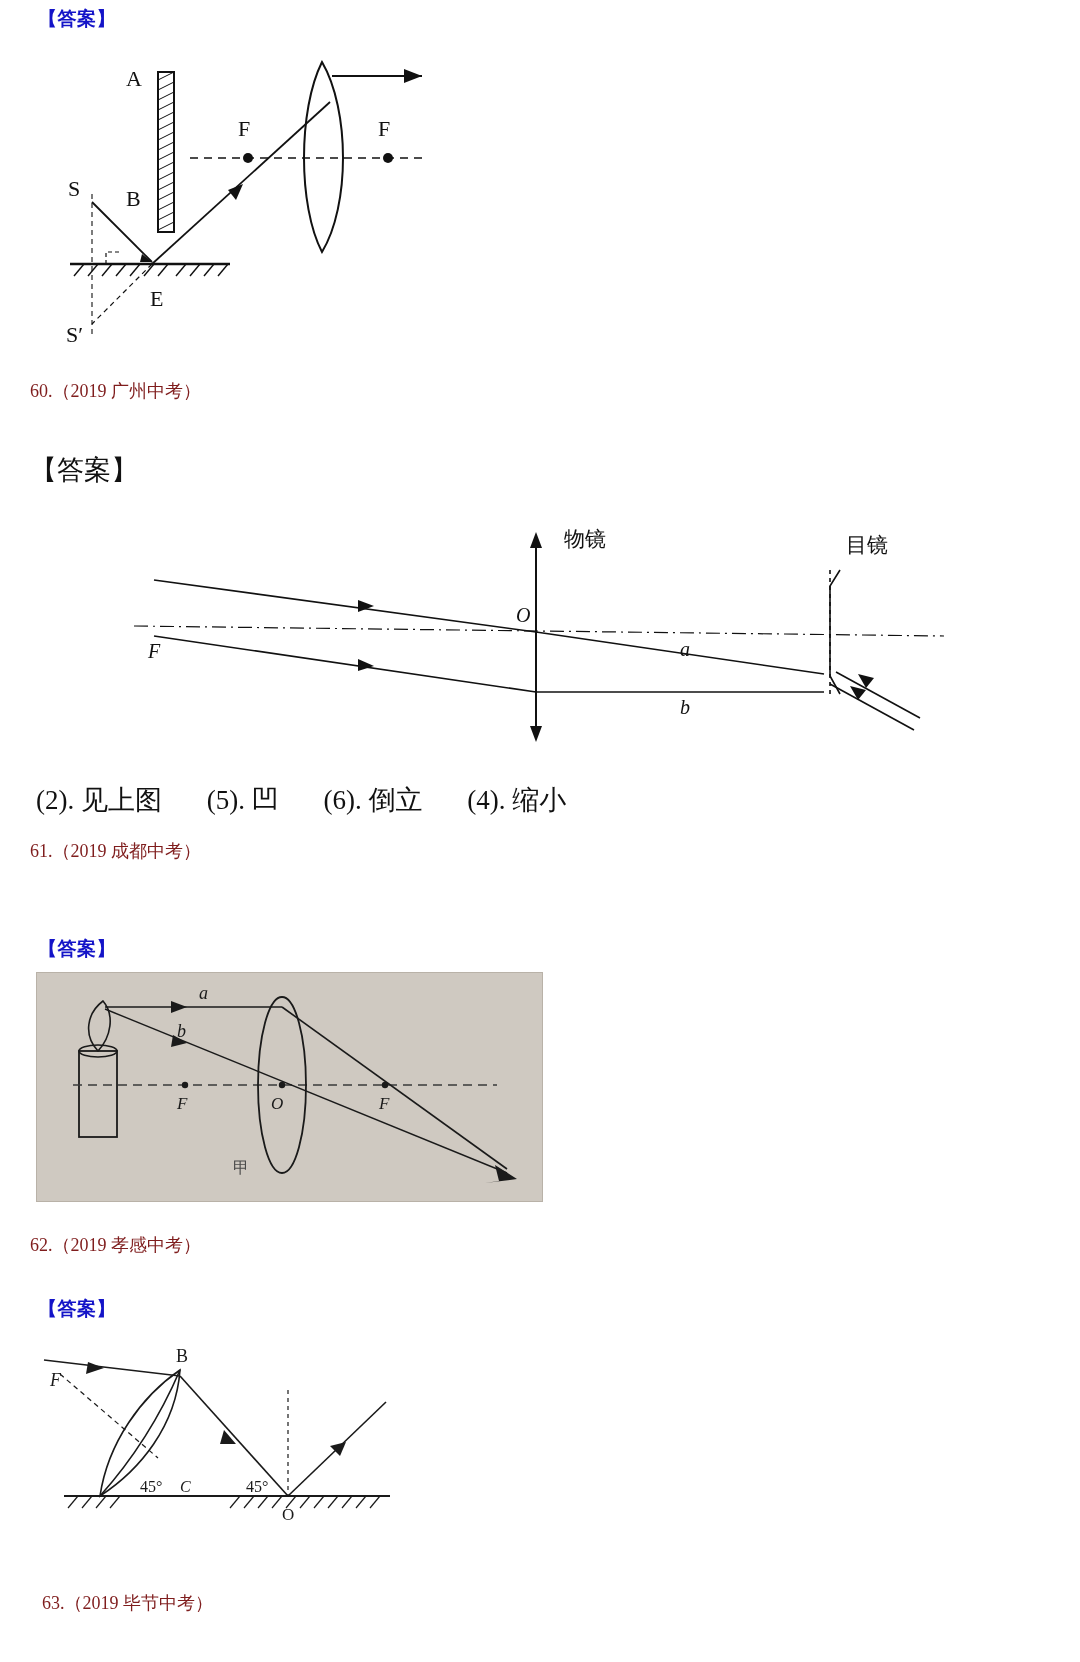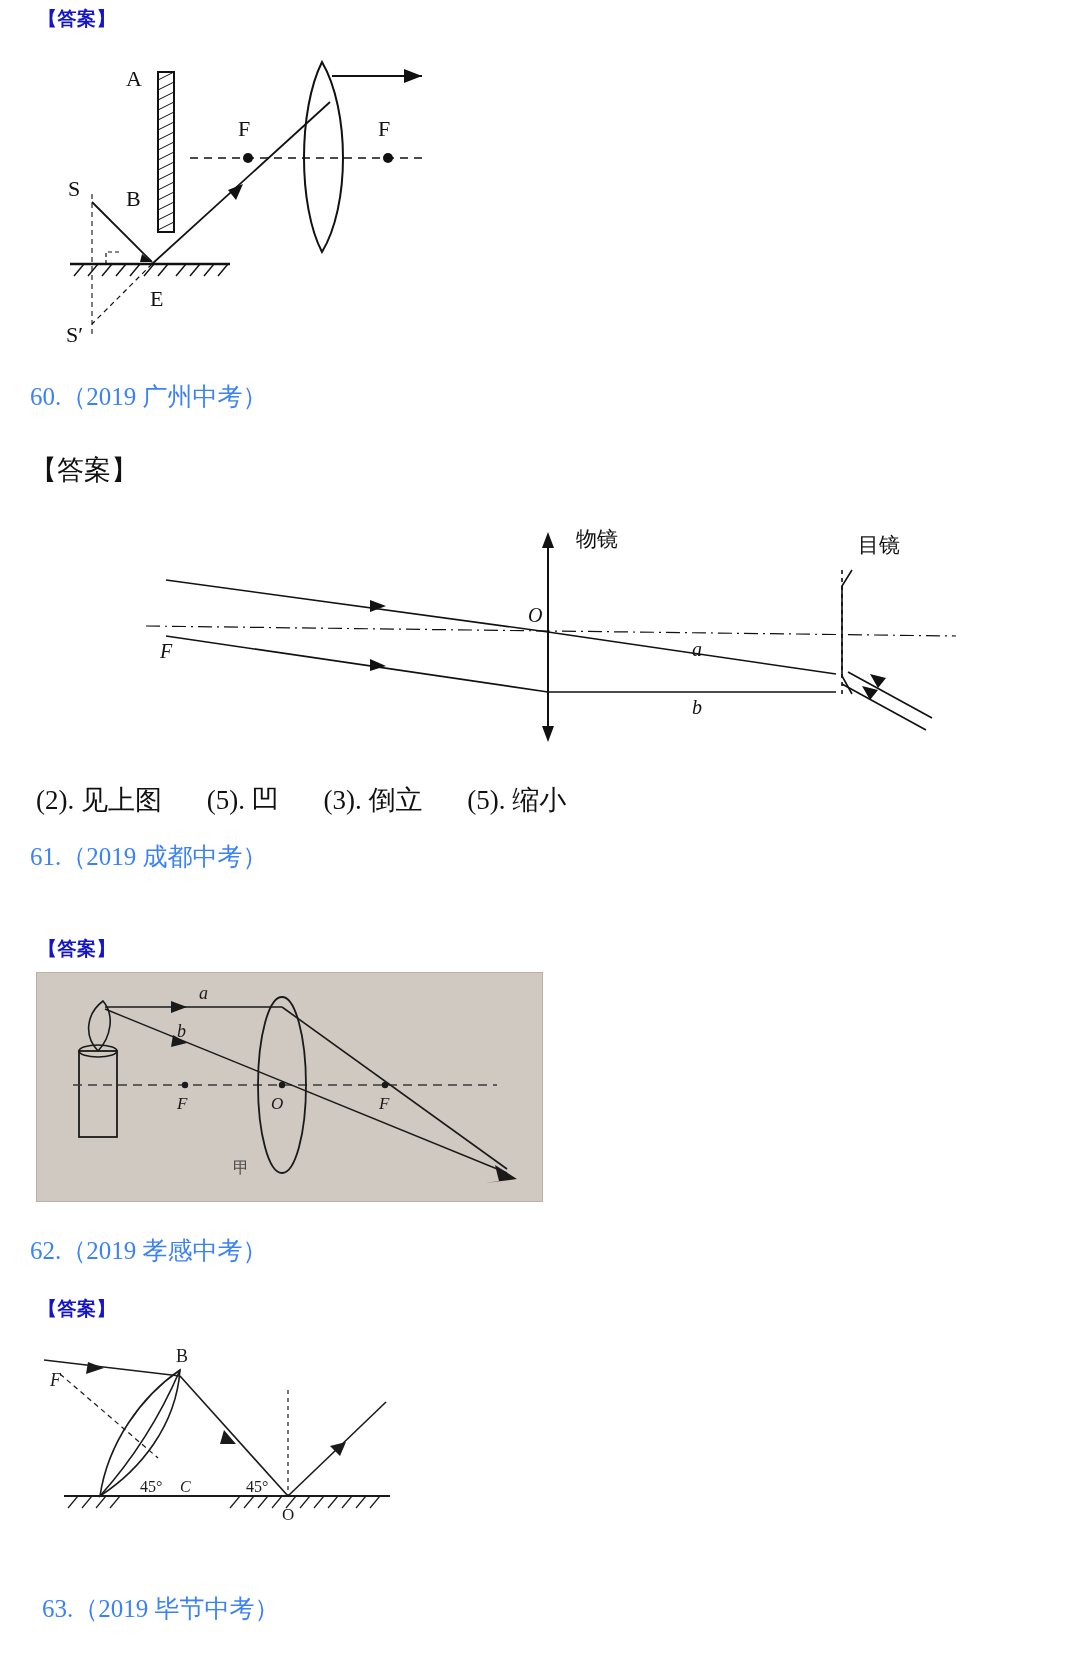--- a/index.html
+++ b/index.html
@@ -31,22 +31,22 @@
   .tag-small {
     font-size: 19px;
   }
   .tag-big {
     font-size: 27px;
     color: #111;
     font-family: "Liberation Serif", serif;
     font-weight: normal;
   }
   .q-line {
-    font-size: 25px;
-    color: #3b82f6;
+    font-size: 18px;
+    color: #7f1d1d;
     line-height: 1.5;
   }
   .sub-answers {
     font-size: 27px;
     color: #111;
   }
   .sub-answers span {
     margin-right: 38px;
   }
   .fig-wrap {
@@ -54,21 +54,21 @@
   }
   svg { display: block; }
   .photo-box {
     background: #cfc9c1;
     border: 1px solid #b9b2a8;
   }
   .blk1 { position: absolute; left: 38px; top: 6px; }
   .fig1 { position: absolute; left: 30px; top: 24px; }
   .line60 { position: absolute; left: 30px; top: 378px; }
   .tag60 { position: absolute; left: 30px; top: 452px; }
-  .fig2 { position: absolute; left: 136px; top: 516px; }
+  .fig2 { position: absolute; left: 124px; top: 516px; }
   .subs { position: absolute; left: 36px; top: 782px; }
   .line61 { position: absolute; left: 30px; top: 838px; text-align: center; }
   .tag61 { position: absolute; left: 38px; top: 936px; }
   .fig3 { position: absolute; left: 36px; top: 972px; }
   .line62 { position: absolute; left: 30px; top: 1232px; font-family: Liberation Serif, serif; }
   .tag62 { position: absolute; left: 38px; top: 1296px; }
   .fig4 { position: absolute; left: 30px; top: 1330px; }
   .line63 { position: absolute; left: 42px; top: 1590px; }
 </style>
 </head>
@@ -186,22 +186,22 @@
       <text x="392" y="106" font-size="20" font-style="italic" font-family="Liberation Serif, serif" fill="#111">O</text>
       <text x="24" y="142" font-size="20" font-style="italic" font-family="Liberation Serif, serif" fill="#111">F</text>
       <text x="556" y="140" font-size="20" font-style="italic" font-family="Liberation Serif, serif" fill="#111">a</text>
       <text x="556" y="198" font-size="20" font-style="italic" font-family="Liberation Serif, serif" fill="#111">b</text>
     </svg>
   </div>
 
   <div class="subs sub-answers">
     <span>(2). 见上图</span>
     <span>(5). 凹</span>
-    <span>(3). 倒立</span>
-    <span>(5). 缩小</span>
+    <span>(6). 倒立</span>
+    <span>(4). 缩小</span>
   </div>
 
   <div class="line61 q-line">61.（2019 成都中考）</div>
 
   <div class="tag61 answer-tag tag-small">【答案】</div>
 
   <div class="fig3 fig-wrap photo-box">
     <svg width="505" height="228" viewBox="0 0 505 228">
       <rect x="0" y="0" width="505" height="228" fill="#cfc9c1"></rect>
 

